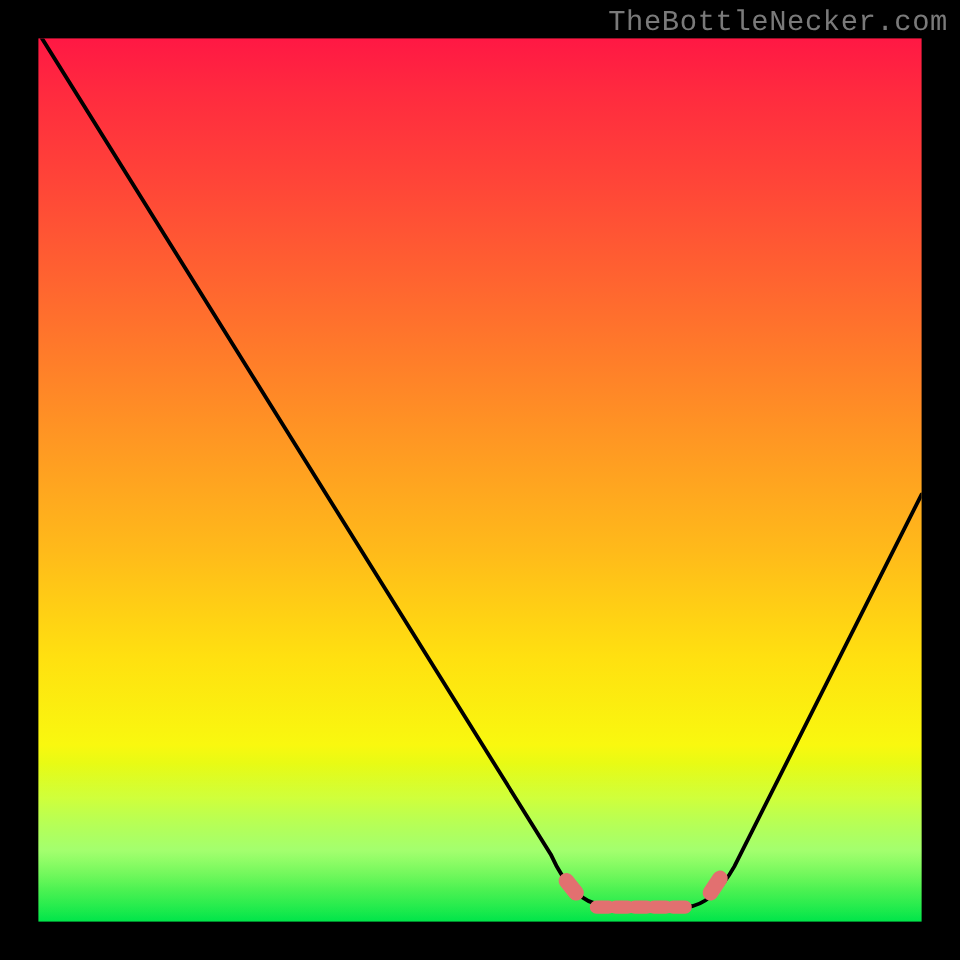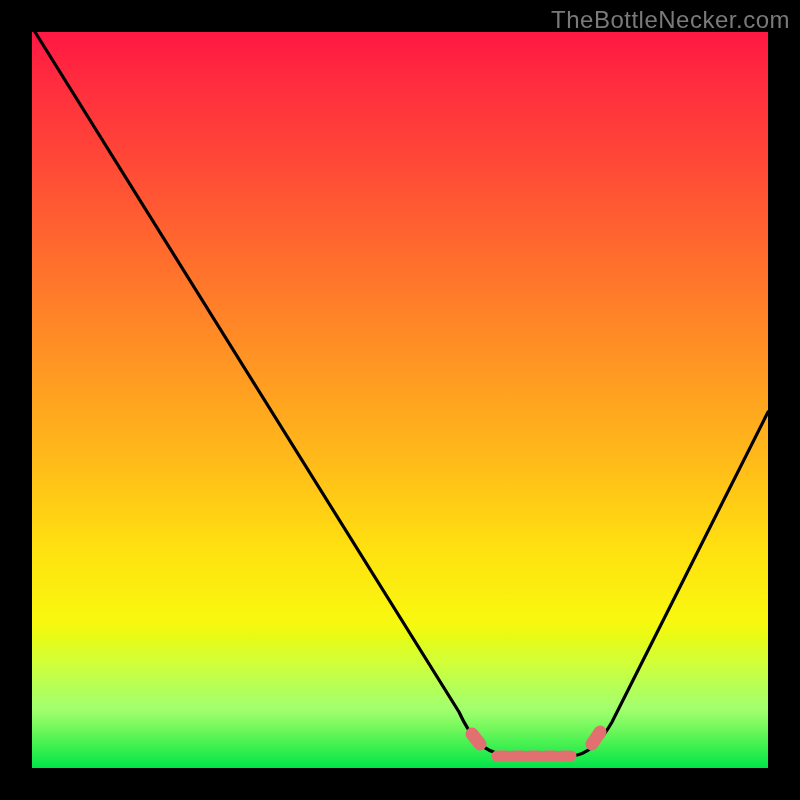--- a/index.html
+++ b/index.html
@@ -14,21 +14,21 @@
     position: relative;
     width: 800px;
     height: 800px;
     background: #000;
   }
   .watermark {
     position: absolute;
     top: 6px;
     right: 10px;
     color: #7a7a7a;
-    font-family: Liberation Sans, sans-serif;
+    font-family: Liberation Mono, monospace;
     font-size: 24px;
     letter-spacing: 0.5px;
     z-index: 5;
   }
   .plot-area {
     position: absolute;
     left: 32px;
     top: 32px;
     width: 736px;
     height: 736px;

